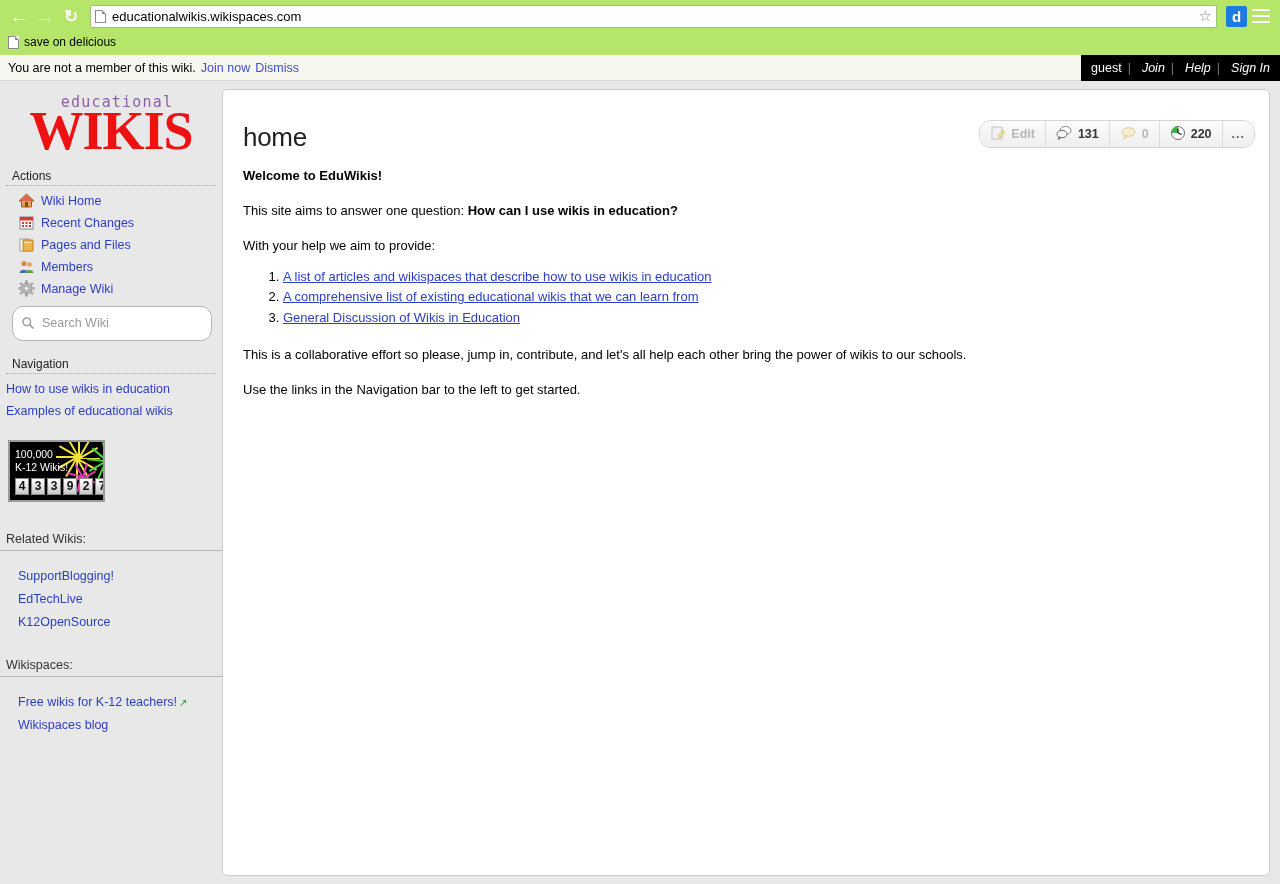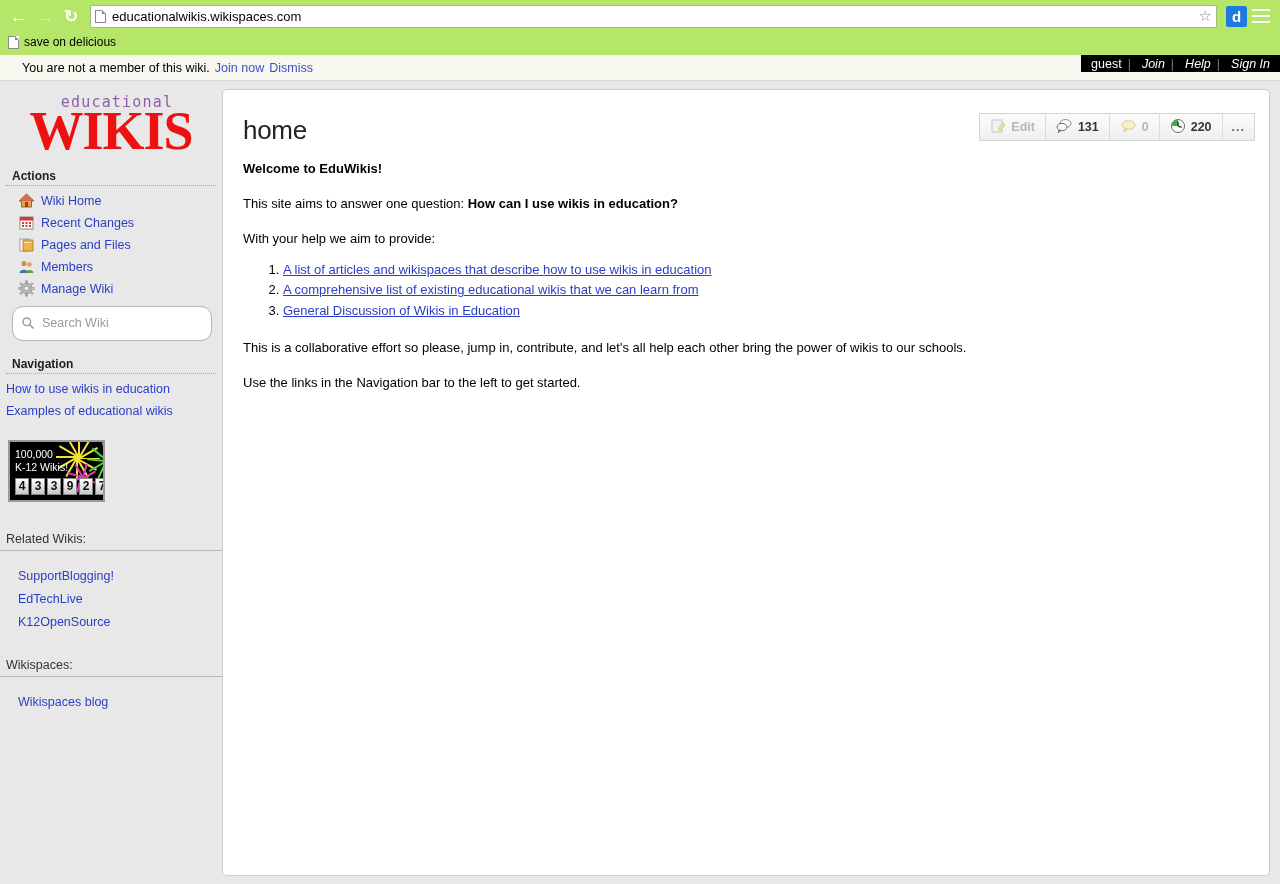--- a/index.html
+++ b/index.html
@@ -107,32 +107,32 @@
   }
   .bookmark-item .page-doc-icon { margin-right: 5px; }
 
   
   .notice-bar {
     height: 26px;
     background: #f7f7ef;
     border-bottom: 1px solid #d9d9cf;
     display: flex;
     align-items: center;
-    padding-left: 22px;
+    padding-left: 8px;
     font-size: 12.5px;
     color: #000000;
     position: relative;
   }
   .notice-bar a {
     color: #3d4ecb; text-decoration: none; margin-left: 5px;
   }
   .account-bar {
     position: absolute;
     right: 0; top: 0;
-    height: 17px;
+    height: 26px;
     background: #000000;
     color: #ffffff;
     display: flex;
     align-items: center;
     padding: 0 10px;
     font-size: 12.5px;
     gap: 6px;
   }
   .account-bar a { color: #ffffff; text-decoration: none; font-style: italic; }
   .account-bar .sep { color: #777777; }
@@ -167,21 +167,21 @@
     font-size: 54px;
     font-weight: bold;
     color: #ee1111;
     line-height: 0.92;
     letter-spacing: -1px;
     margin-top: -4px;
   }
 
   .section-head {
     font-size: 12px;
-    font-weight: bold;
+    font-weight: normal;
     color: #222222;
     padding: 4px 0 2px 6px;
     border-bottom: 1px dotted #aaaaaa;
     margin: 0 6px 4px 6px;
   }
   .side-link {
     display: flex;
     align-items: flex-start;
     font-size: 12.5px;
     color: #2b3ec4;
@@ -302,40 +302,40 @@
     flex: 1;
     padding: 8px 10px 0 0;
     display: flex;
     flex-direction: column;
   }
   .content-panel {
     background: #ffffff;
     border: 1px solid #cccccc;
     border-radius: 5px;
     flex: 1;
-    padding: 23px 14px 0 14px;
+    padding: 30px 14px 0 14px;
     position: relative;
     margin-bottom: 8px;
   }
   .content-header {
     display: flex;
     align-items: flex-start;
     justify-content: space-between;
   }
   .page-title {
     font-size: 26px;
     color: #222222;
     font-weight: normal;
     margin: 2px 0 0 6px;
     letter-spacing: -0.3px;
   }
   .action-bar {
     display: flex;
     border: 1px solid #d4d4d4;
-    border-radius: 0;
+    border-radius: 12px;
     overflow: hidden;
     background: #f4f4f4;
     height: 28px;
   }
   .action-btn {
     display: flex;
     align-items: center;
     gap: 5px;
     padding: 0 10px;
     font-size: 12.5px;
@@ -571,20 +571,23 @@
       <div style="height:8px;"></div>
       <a class="side-sub-link" href="#">SupportBlogging!</a>
       <a class="side-sub-link" href="#">EdTechLive</a>
       <a class="side-sub-link" href="#">K12OpenSource</a>
     </div>
 
     <div style="margin-top:18px;">
       <div class="side-block-title">Wikispaces:</div>
       <div class="side-divider"></div>
       <div style="height:8px;"></div>
+      <a class="side-sub-link" href="#">
+        <span>Free wikis for K-12 teachers!</span><span class="ext-icon">↗</span>
+      </a>
       <a class="side-sub-link" href="#">Wikispaces blog</a>
     </div>
   </div>
 
   <div class="content-col">
     <div class="content-panel">
       <div class="content-header">
         <div class="page-title">home</div>
         <div class="action-bar">
 

